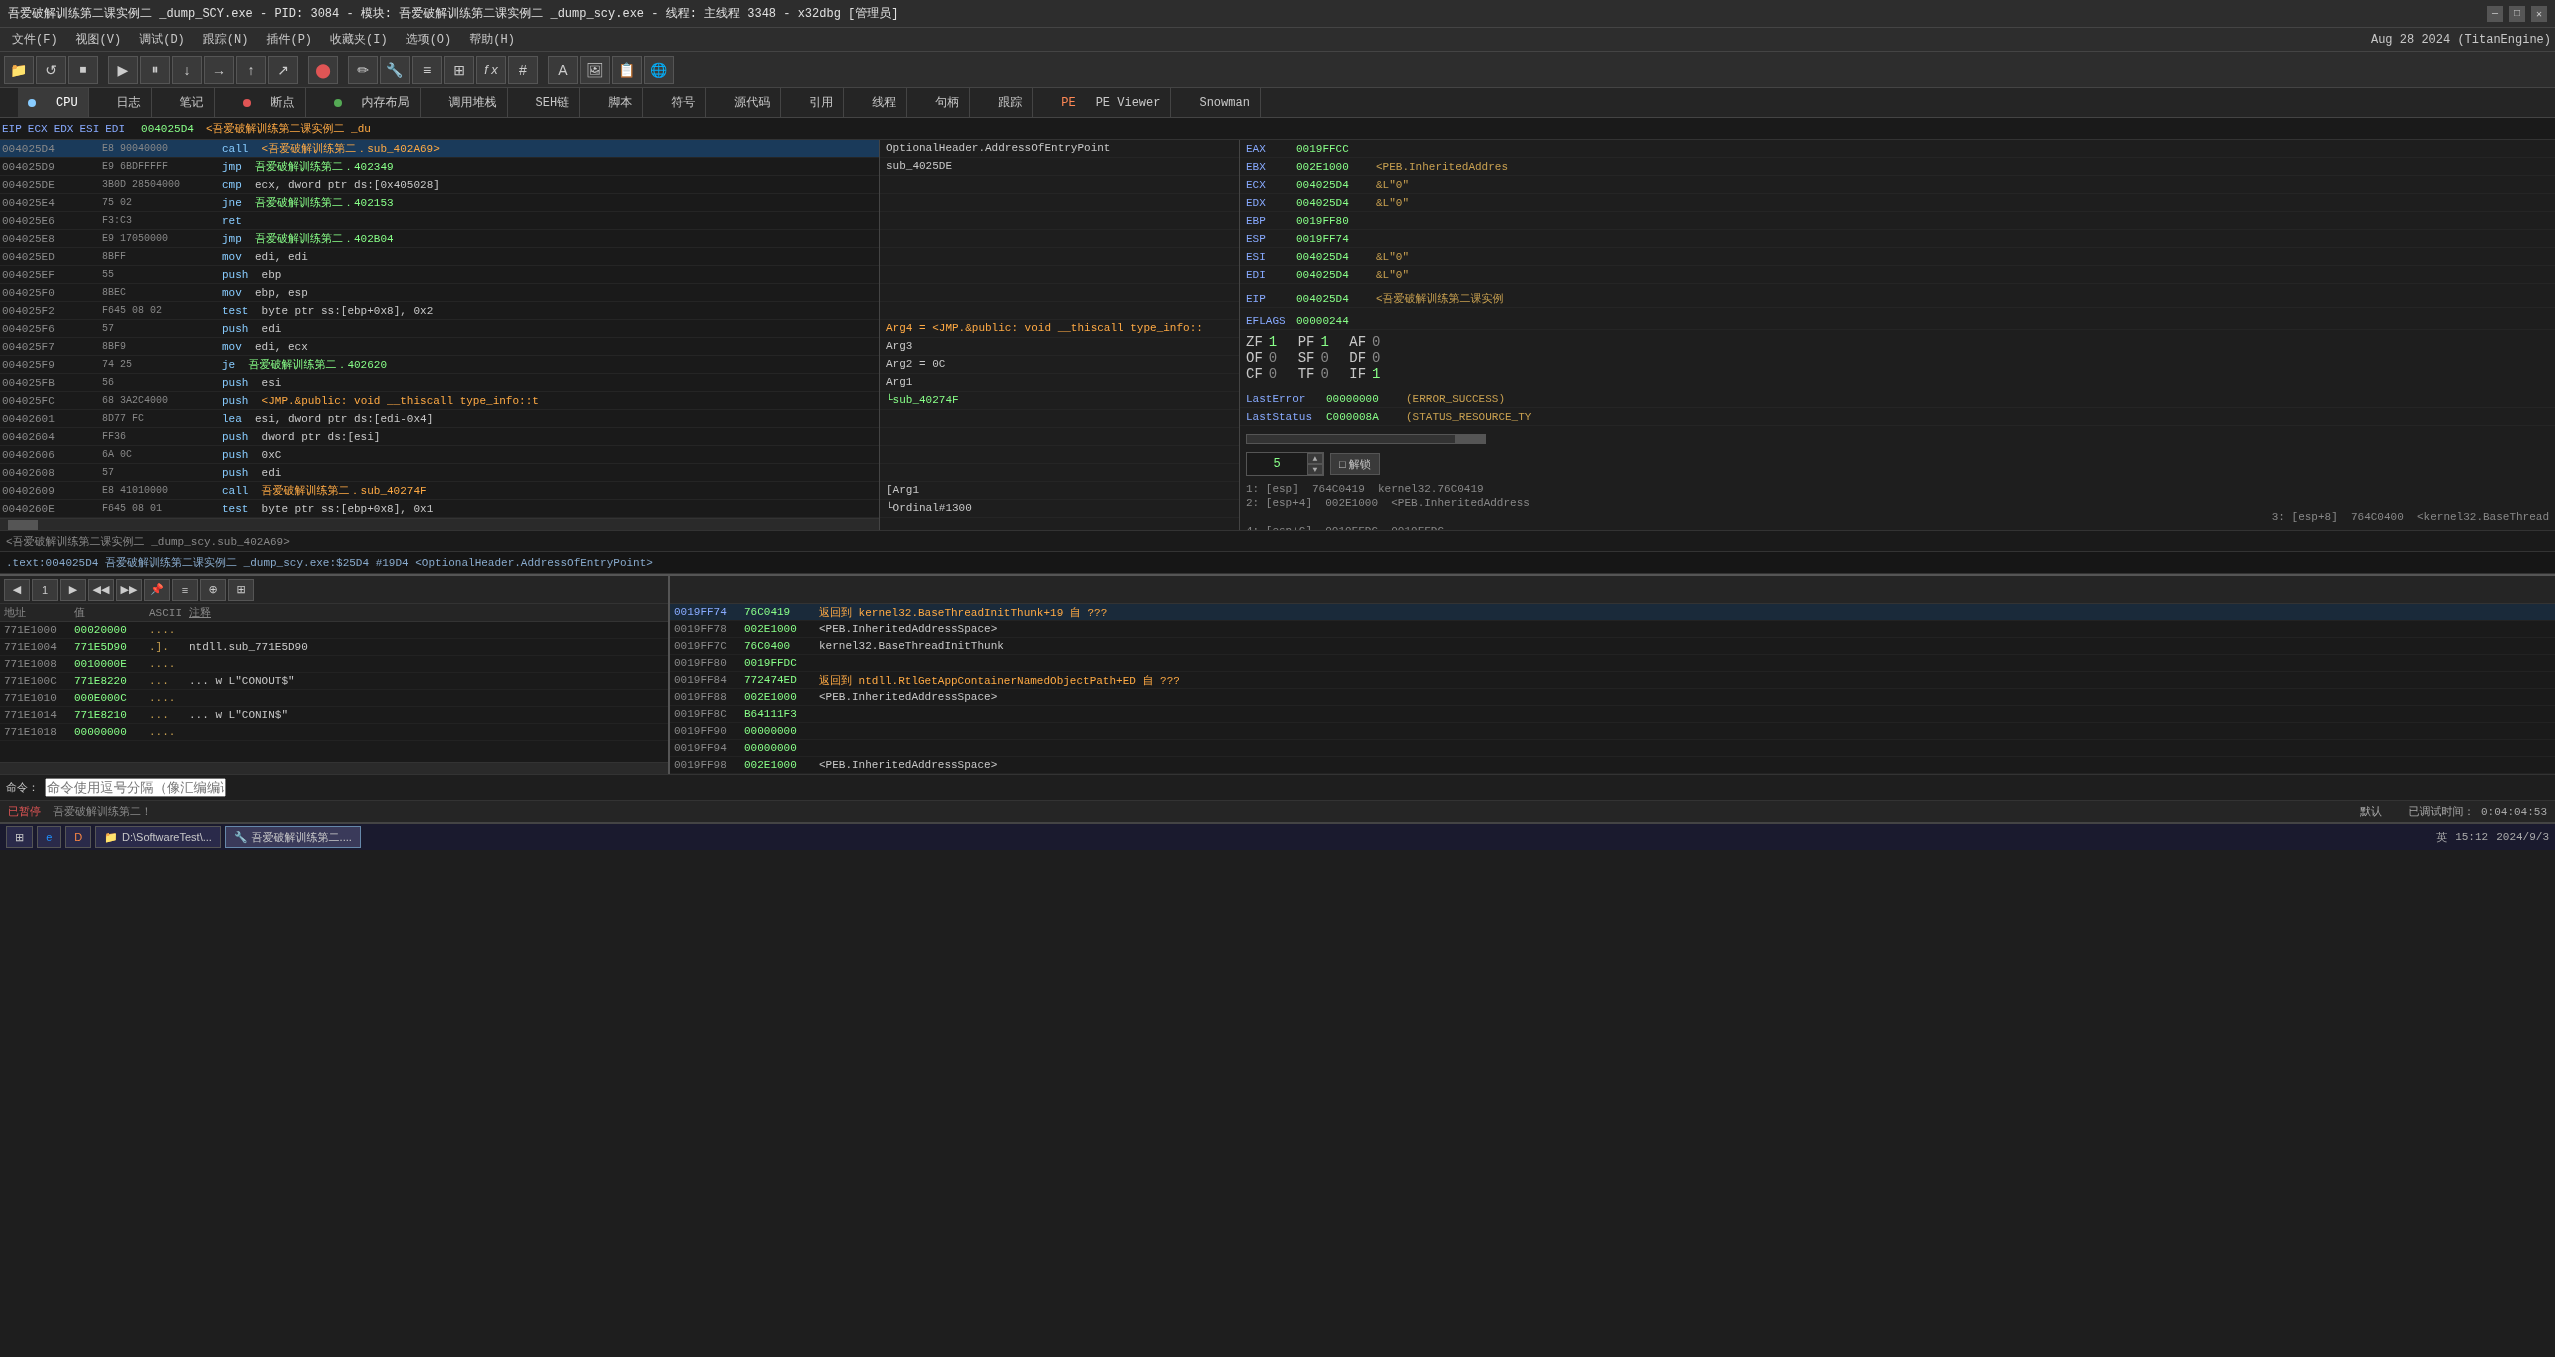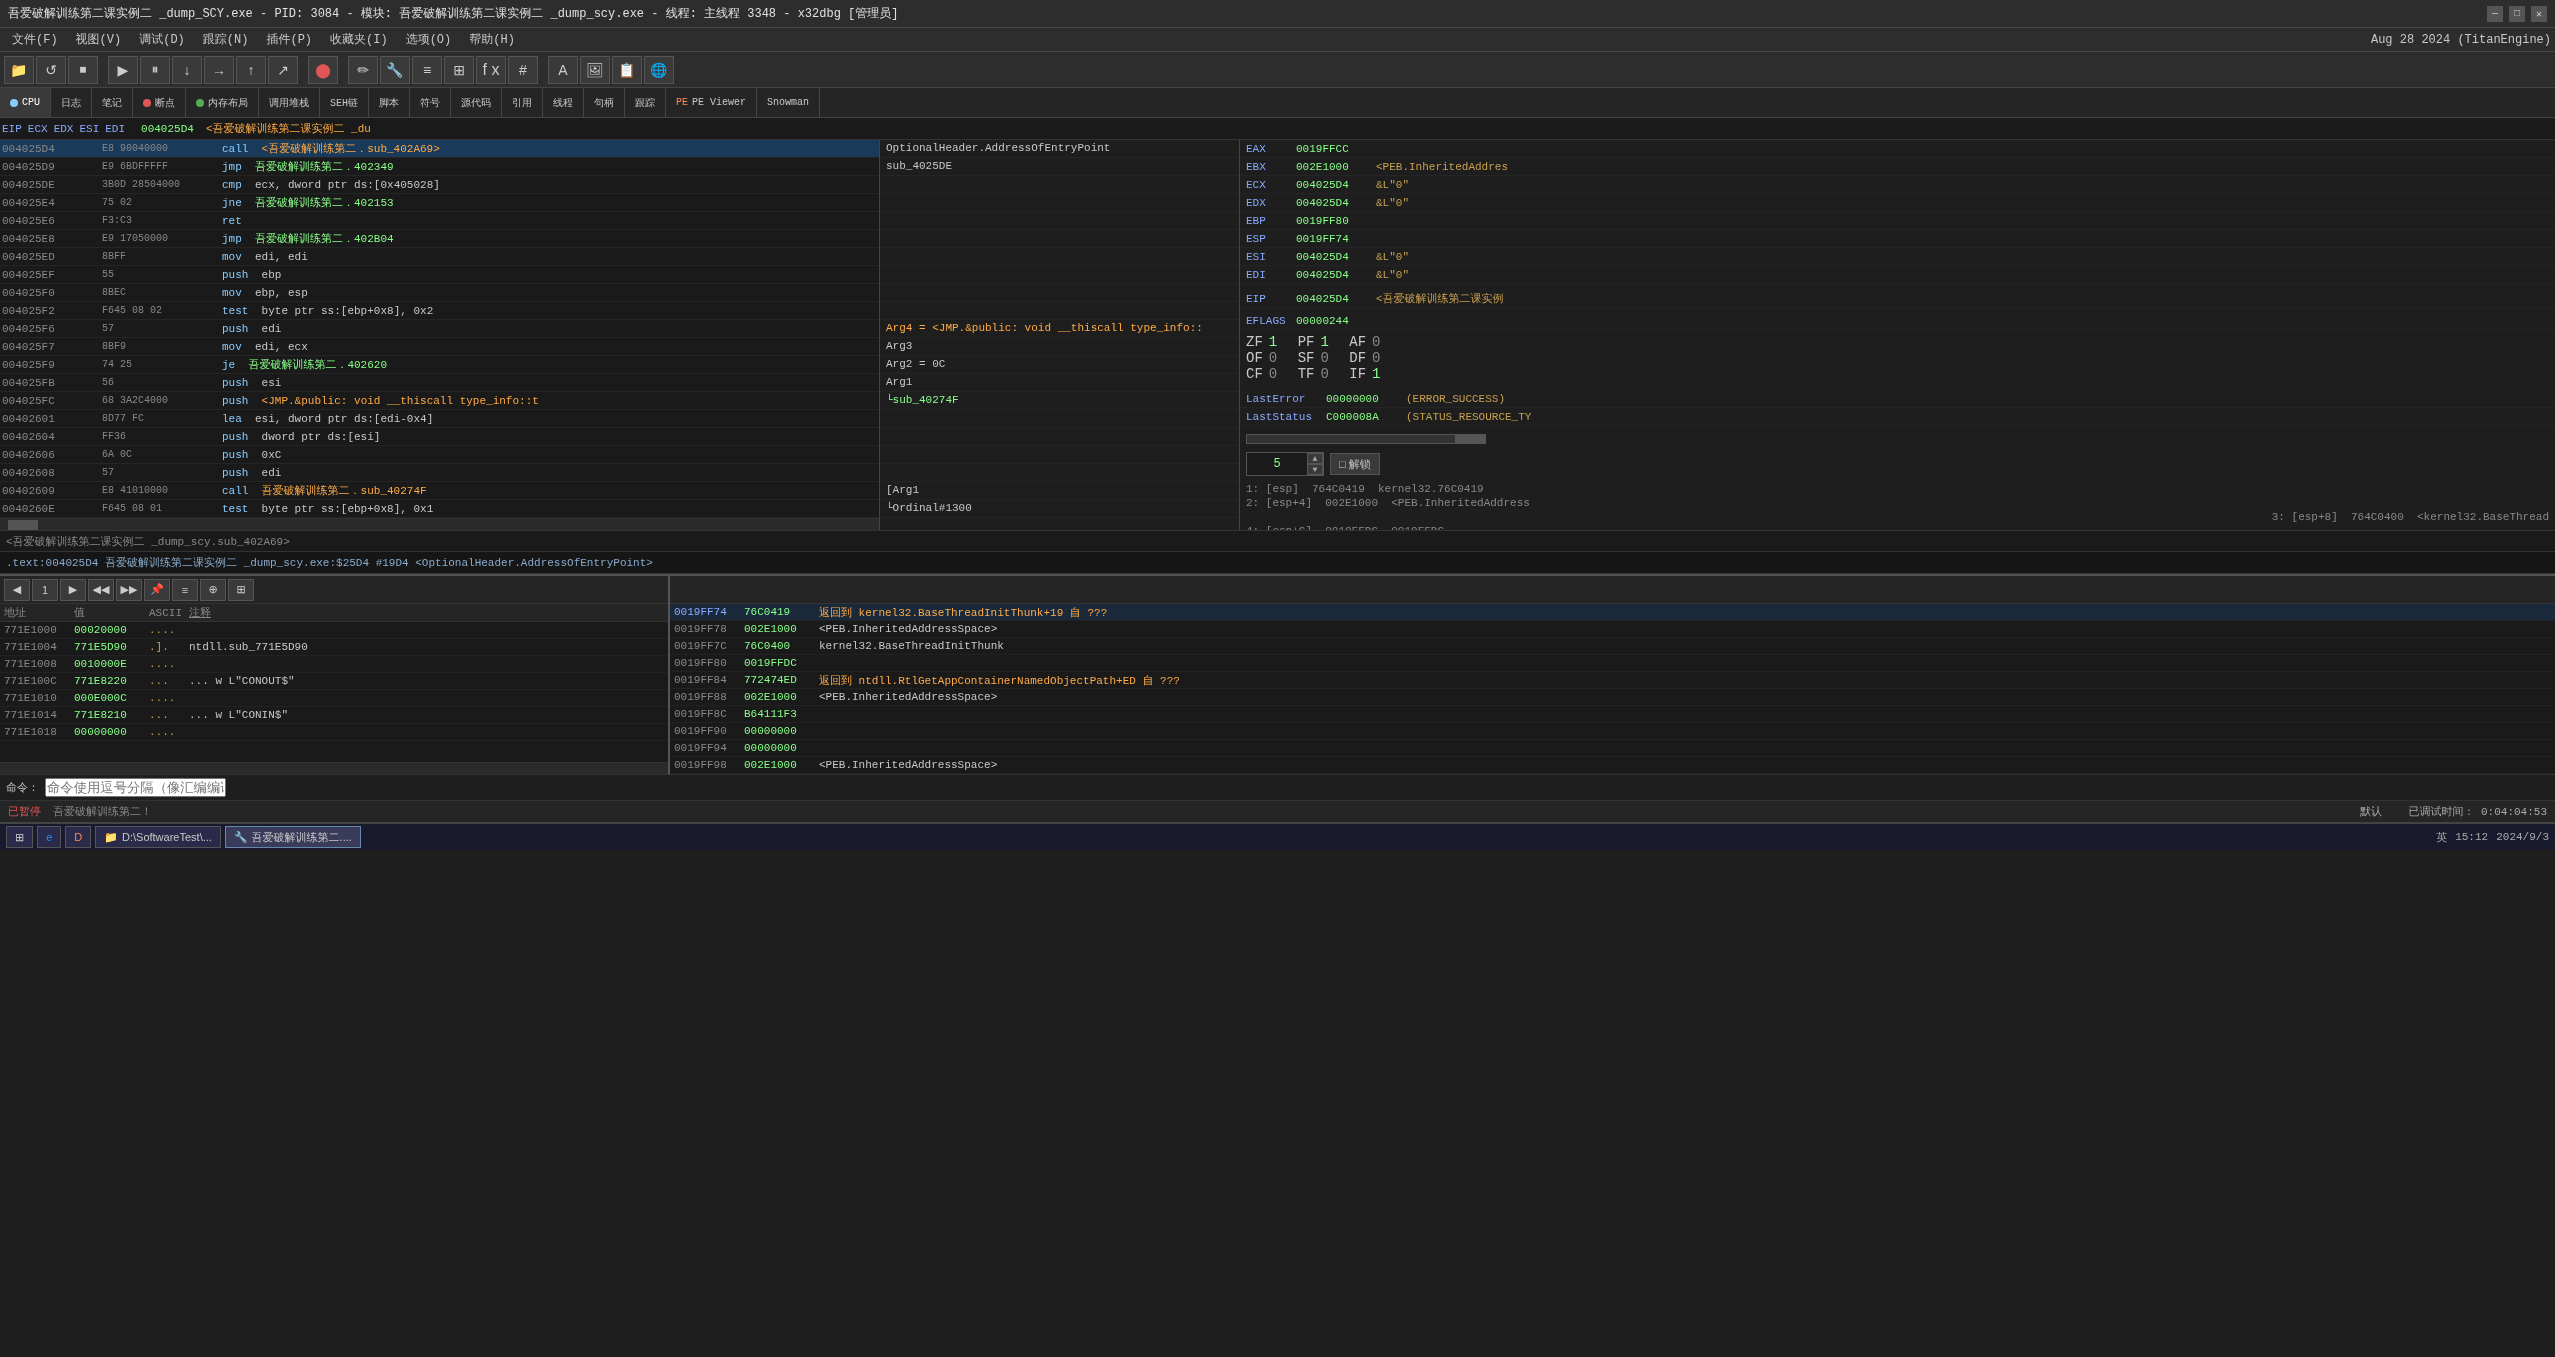--- a/index.html
+++ b/index.html
@@ -83,23 +83,24 @@
       border-bottom: 1px solid #444;
       overflow: hidden;
     }
     .tab {
       display: flex; align-items: center;
       padding: 0 10px;
       height: 100%;
       cursor: pointer;
       border-right: 1px solid #444;
       color: #c8c8c8;
-      font-size: 10px;
+      font-size: 12px;
       white-space: nowrap;
-      gap: 4px;
+      gap: 20px;
+      margin-left: 18px;
     }
     .tab.active { background: #3a3a3a; color: #fff; }
     .tab .tab-dot {
       width: 8px; height: 8px;
       border-radius: 50%;
       background: #888;
       flex-shrink: 0;
     }
     .tab .tab-dot.red { background: #e05555; }
     .tab .tab-dot.green { background: #55aa55; }
@@ -398,21 +399,21 @@
   <button class="toolbar-btn">→</button>
   <button class="toolbar-btn">↑</button>
   <button class="toolbar-btn">↗</button>
   <div class="toolbar-separator"></div>
   <button class="toolbar-btn" style="color:#e05555;">⬤</button>
   <div class="toolbar-separator"></div>
   <button class="toolbar-btn">✏</button>
   <button class="toolbar-btn">🔧</button>
   <button class="toolbar-btn">≡</button>
   <button class="toolbar-btn">⊞</button>
-  <button class="toolbar-btn" style="font-size:16px;">f x</button>
+  <button class="toolbar-btn" style="font-size:13px;font-style:italic;">f x</button>
   <button class="toolbar-btn">#</button>
   <div class="toolbar-separator"></div>
   <button class="toolbar-btn">A</button>
   <button class="toolbar-btn">🖼</button>
   <button class="toolbar-btn">📋</button>
   <button class="toolbar-btn">🌐</button>
 </div>
 
 <div id="tab-bar">
   <div class="tab active">

